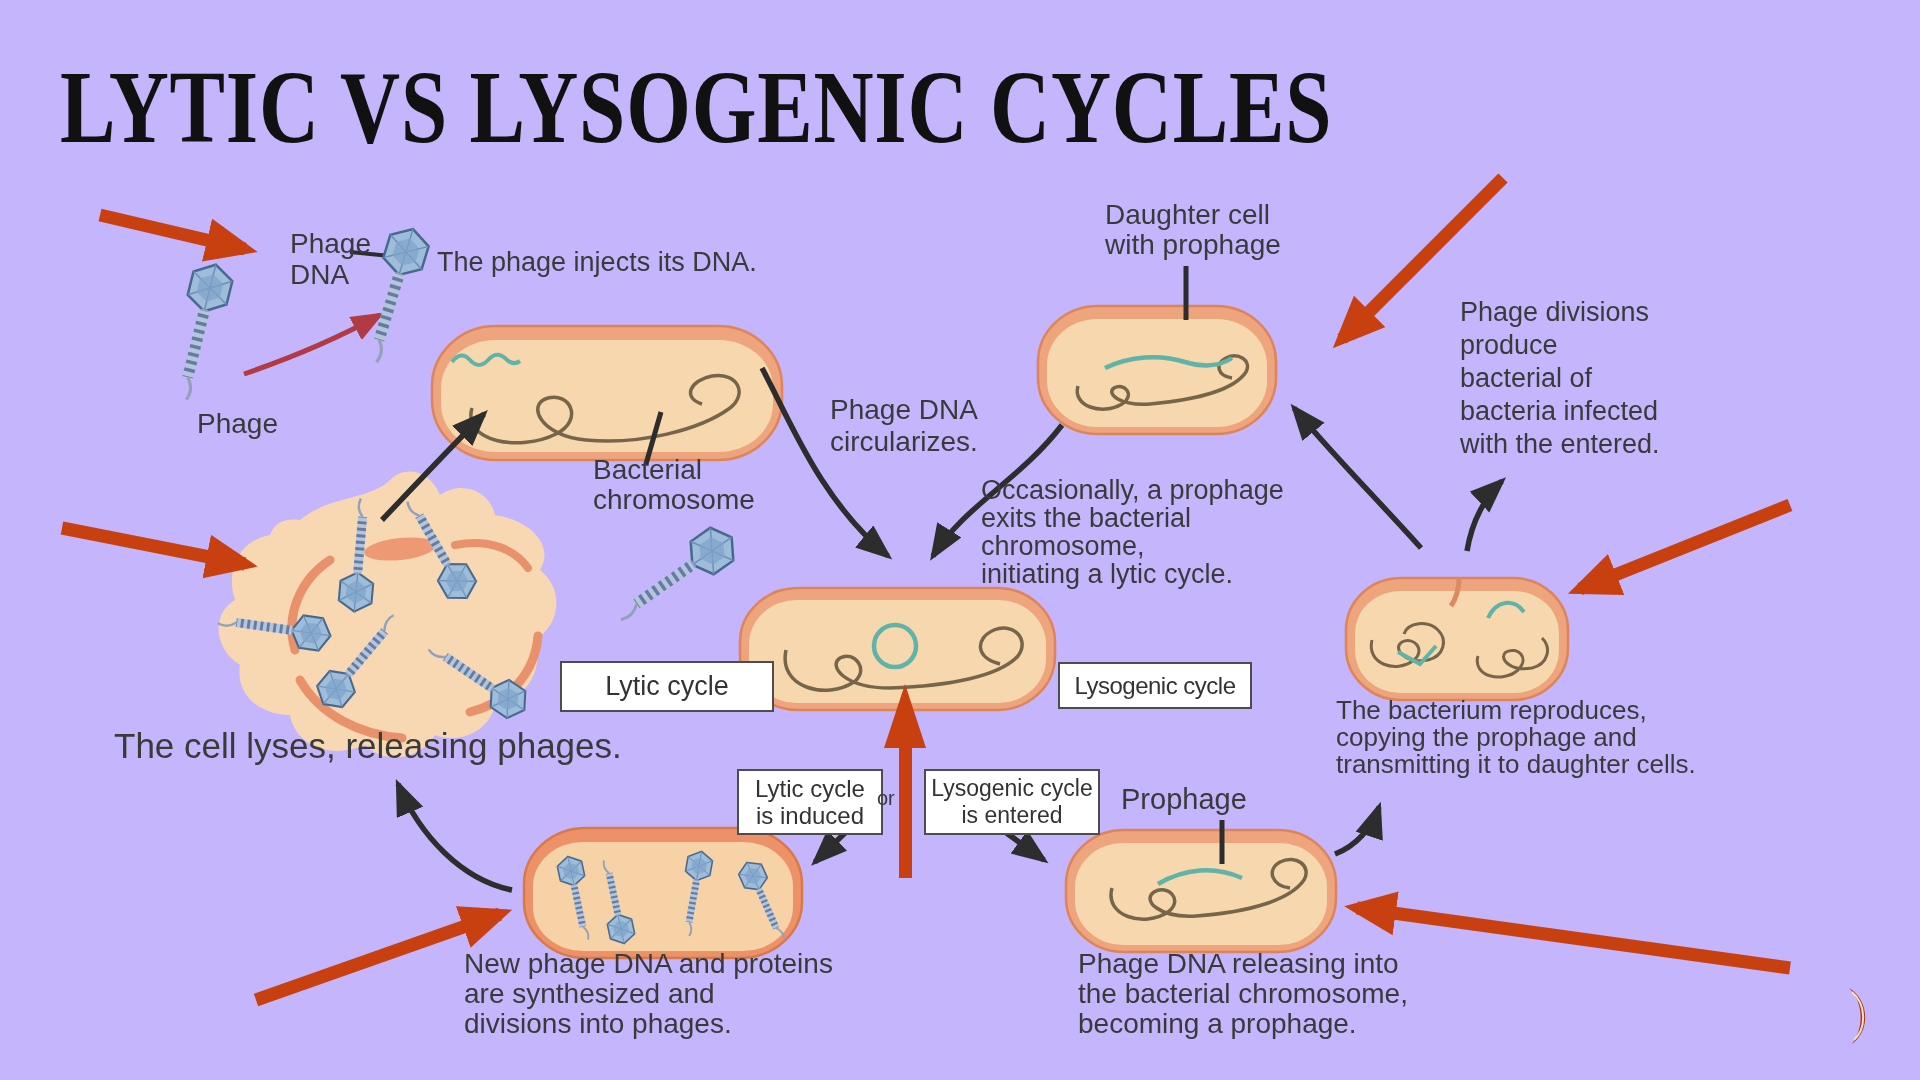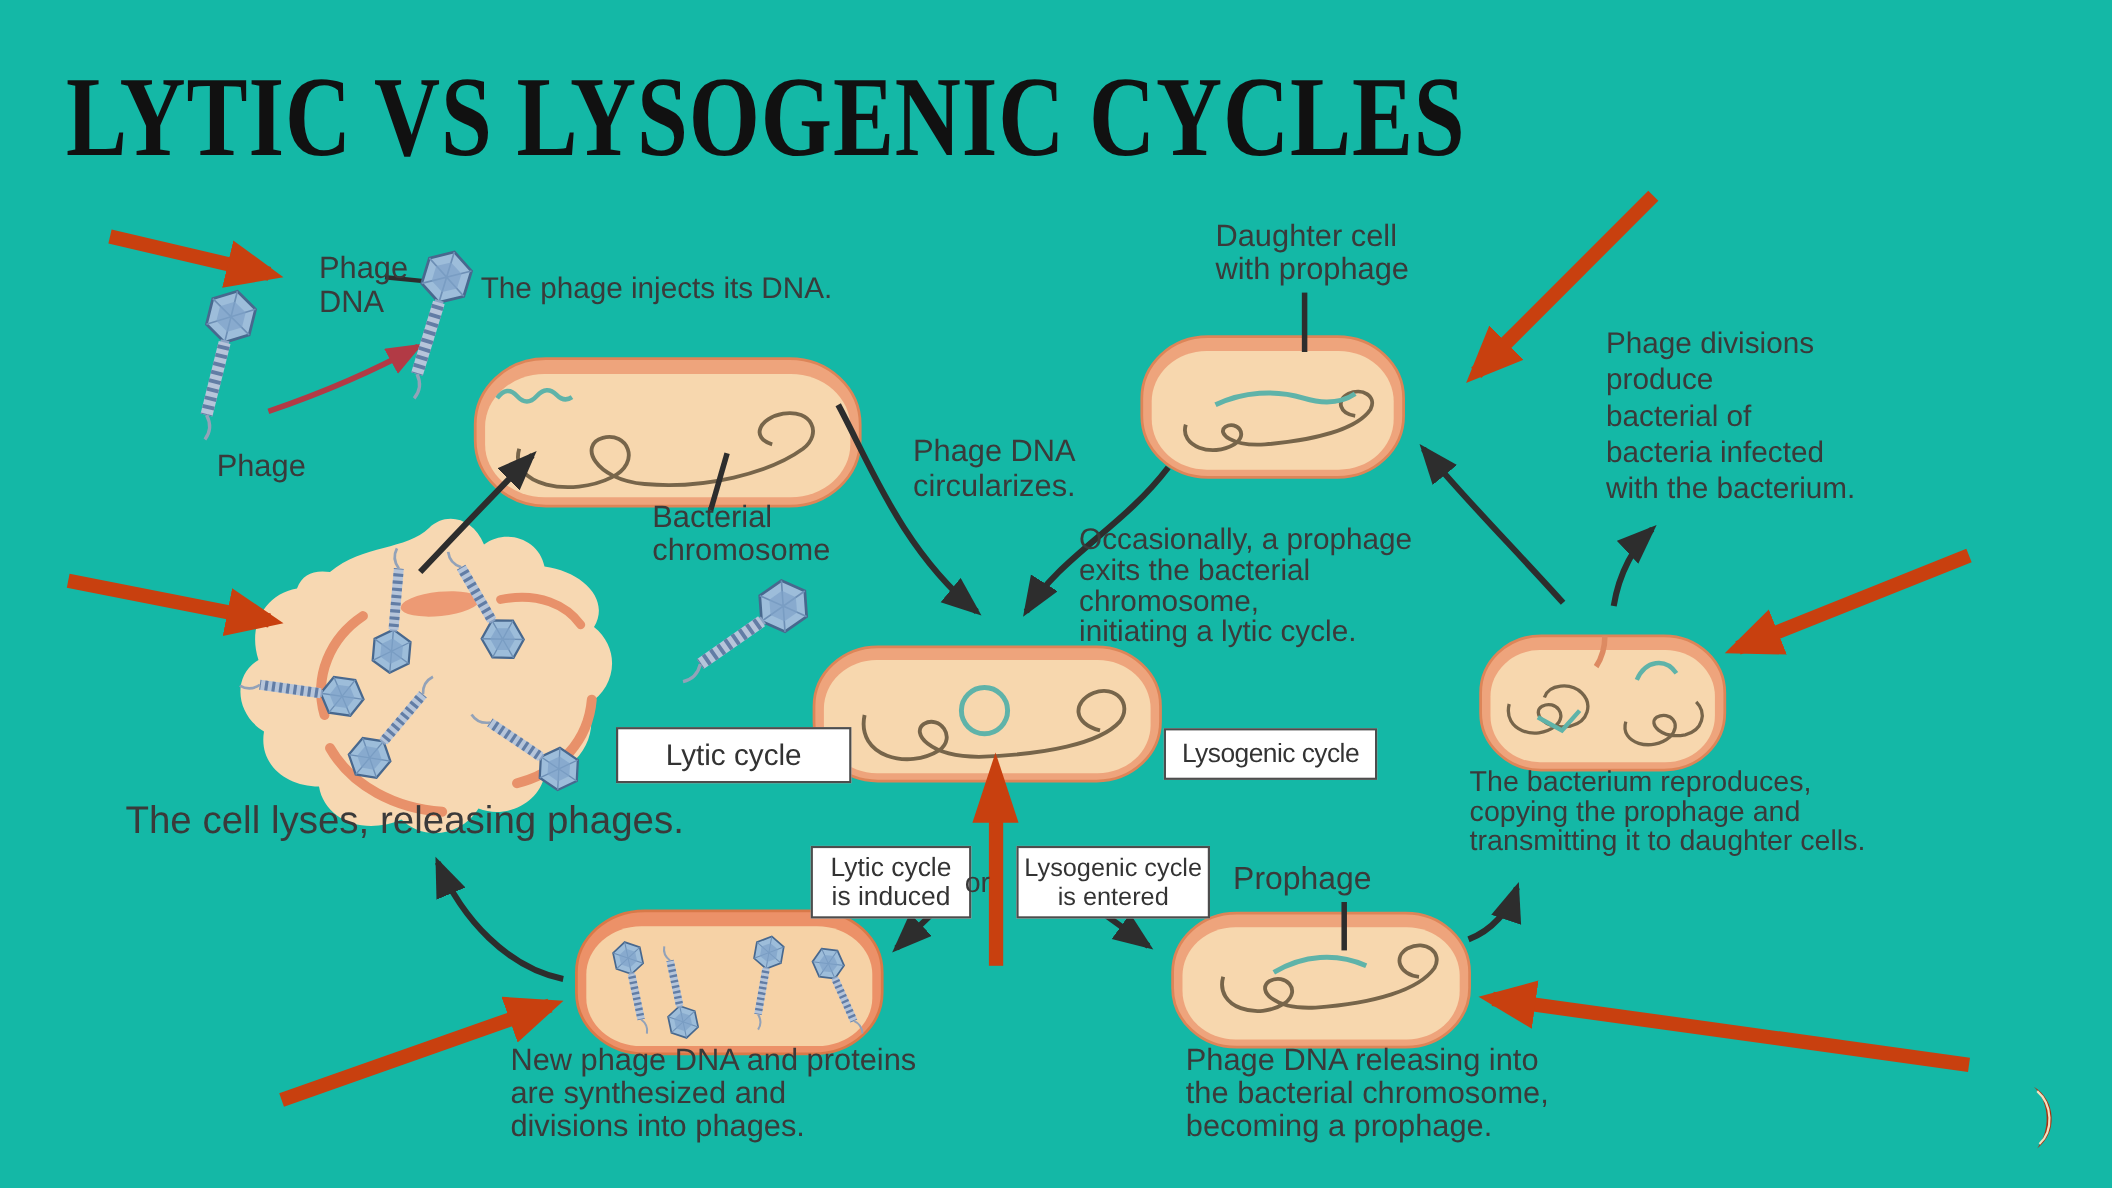--- a/index.html
+++ b/index.html
@@ -1,16 +1,16 @@
 <!DOCTYPE html>
 <html><head>
 <meta charset="utf-8">
 <style>
   html,body{margin:0;padding:0;background:#fff;}
-  .stage{position:relative;width:1920px;height:1080px;background:#14b8a6;overflow:hidden;
+  .stage{position:relative;width:1920px;height:1080px;background:#c4b5fd;overflow:hidden;
          font-family:"Liberation Sans",sans-serif;}
   .layer{position:absolute;left:0;top:0;}
   .title{position:absolute;left:60px;top:52px;margin:0;color:#111;
          font-family:"Liberation Serif",serif;font-weight:700;font-size:104px;line-height:1.05;
          transform:scaleX(.80);transform-origin:left top;white-space:nowrap;letter-spacing:1px;}
   .lbl{position:absolute;font-weight:400;color:#3a3a3a;white-space:nowrap;}
   .box{position:absolute;border:2px solid #4d4d4d;background:#ffffff;display:flex;flex-direction:column;
        align-items:center;justify-content:center;font-weight:400;color:#333;text-align:center;}
   svg{display:block;}
 </style>
@@ -188,21 +188,21 @@
   <div class="lbl" style="left:1105px;top:200px;font-size:28px;line-height:30px">
     <div>Daughter cell</div>
     <div>with prophage</div>
   </div>
 
   <div class="lbl" style="left:1460px;top:296px;font-size:27px;line-height:33px">
     <div>Phage divisions</div>
     <div>produce</div>
     <div>bacterial of</div>
     <div>bacteria infected</div>
-    <div>with the bacterium.</div>
+    <div>with the entered.</div>
   </div>
 
   <div class="lbl" style="left:981px;top:476px;font-size:27px;line-height:28px">
     <div>Occasionally, a prophage</div>
     <div>exits the bacterial</div>
     <div>chromosome,</div>
     <div>initiating a lytic cycle.</div>
   </div>
 
   <div class="lbl" style="left:114px;top:726px;font-size:35px">
@@ -237,21 +237,21 @@
 
   <div class="box" style="left:1058px;top:662px;width:190px;height:43px;font-size:24px;letter-spacing:-0.5px">
     <div>Lysogenic cycle</div>
   </div>
 
   <div class="box" style="left:737px;top:769px;width:142px;height:62px;font-size:24px;line-height:27px">
     <div>Lytic cycle</div>
     <div>is induced</div>
   </div>
 
-  <div class="lbl" style="left:877px;top:787px;font-size:26px">
+  <div class="lbl" style="left:877px;top:787px;font-size:20px">
     <div>or</div>
   </div>
 
   <div class="box" style="left:924px;top:769px;width:172px;height:62px;font-size:23px;line-height:27px">
     <div>Lysogenic cycle</div>
     <div>is entered</div>
   </div>
 
 </div>
 

